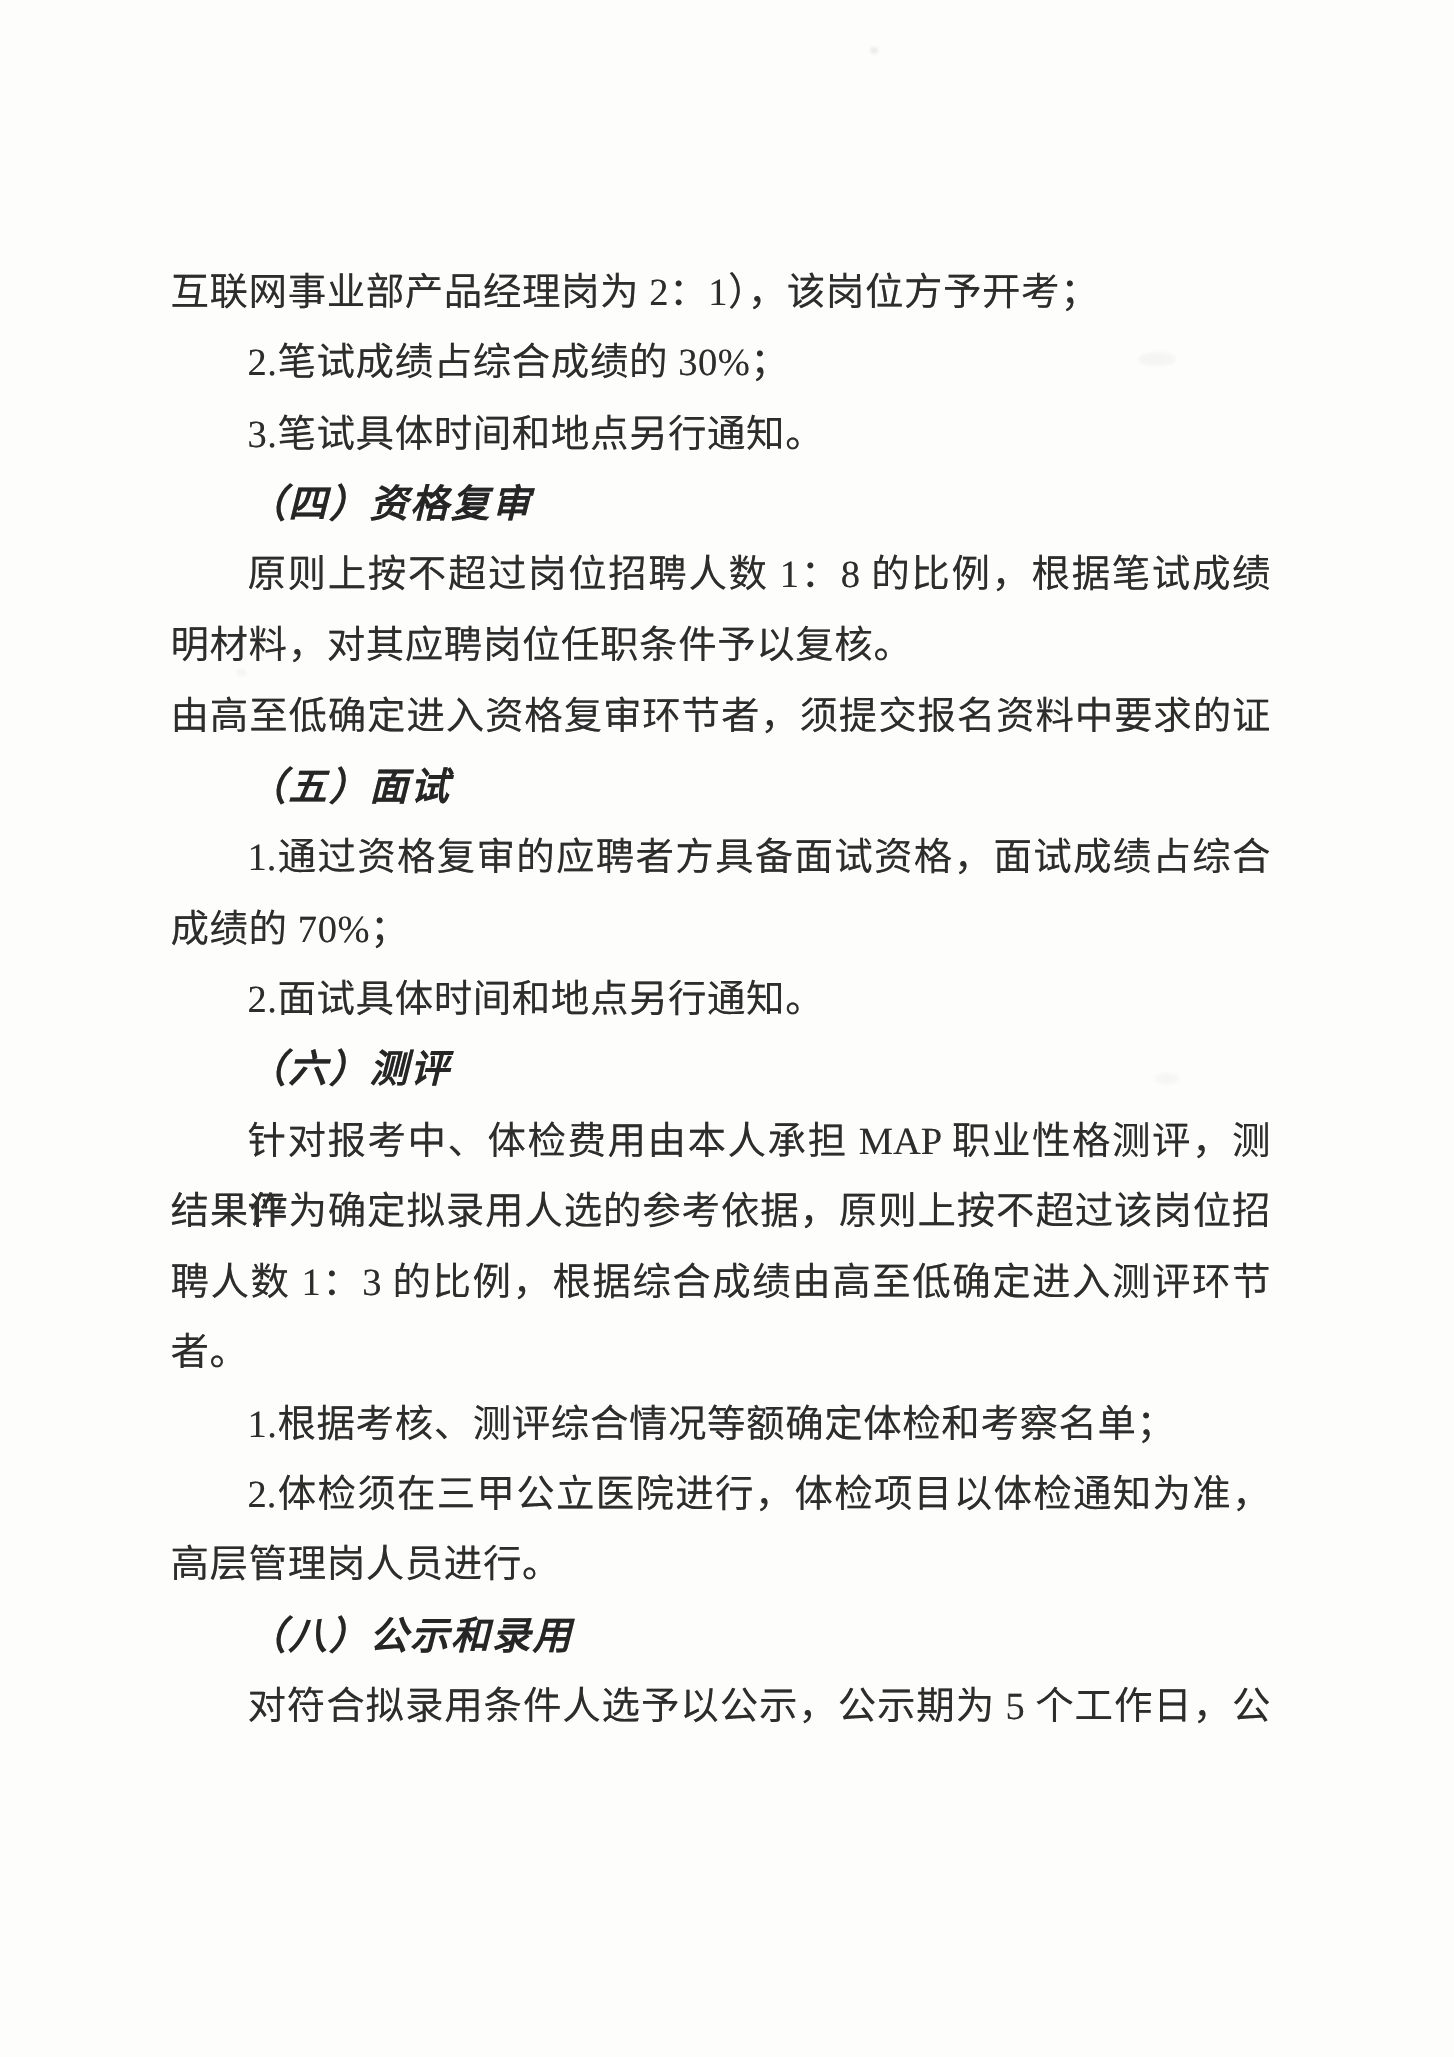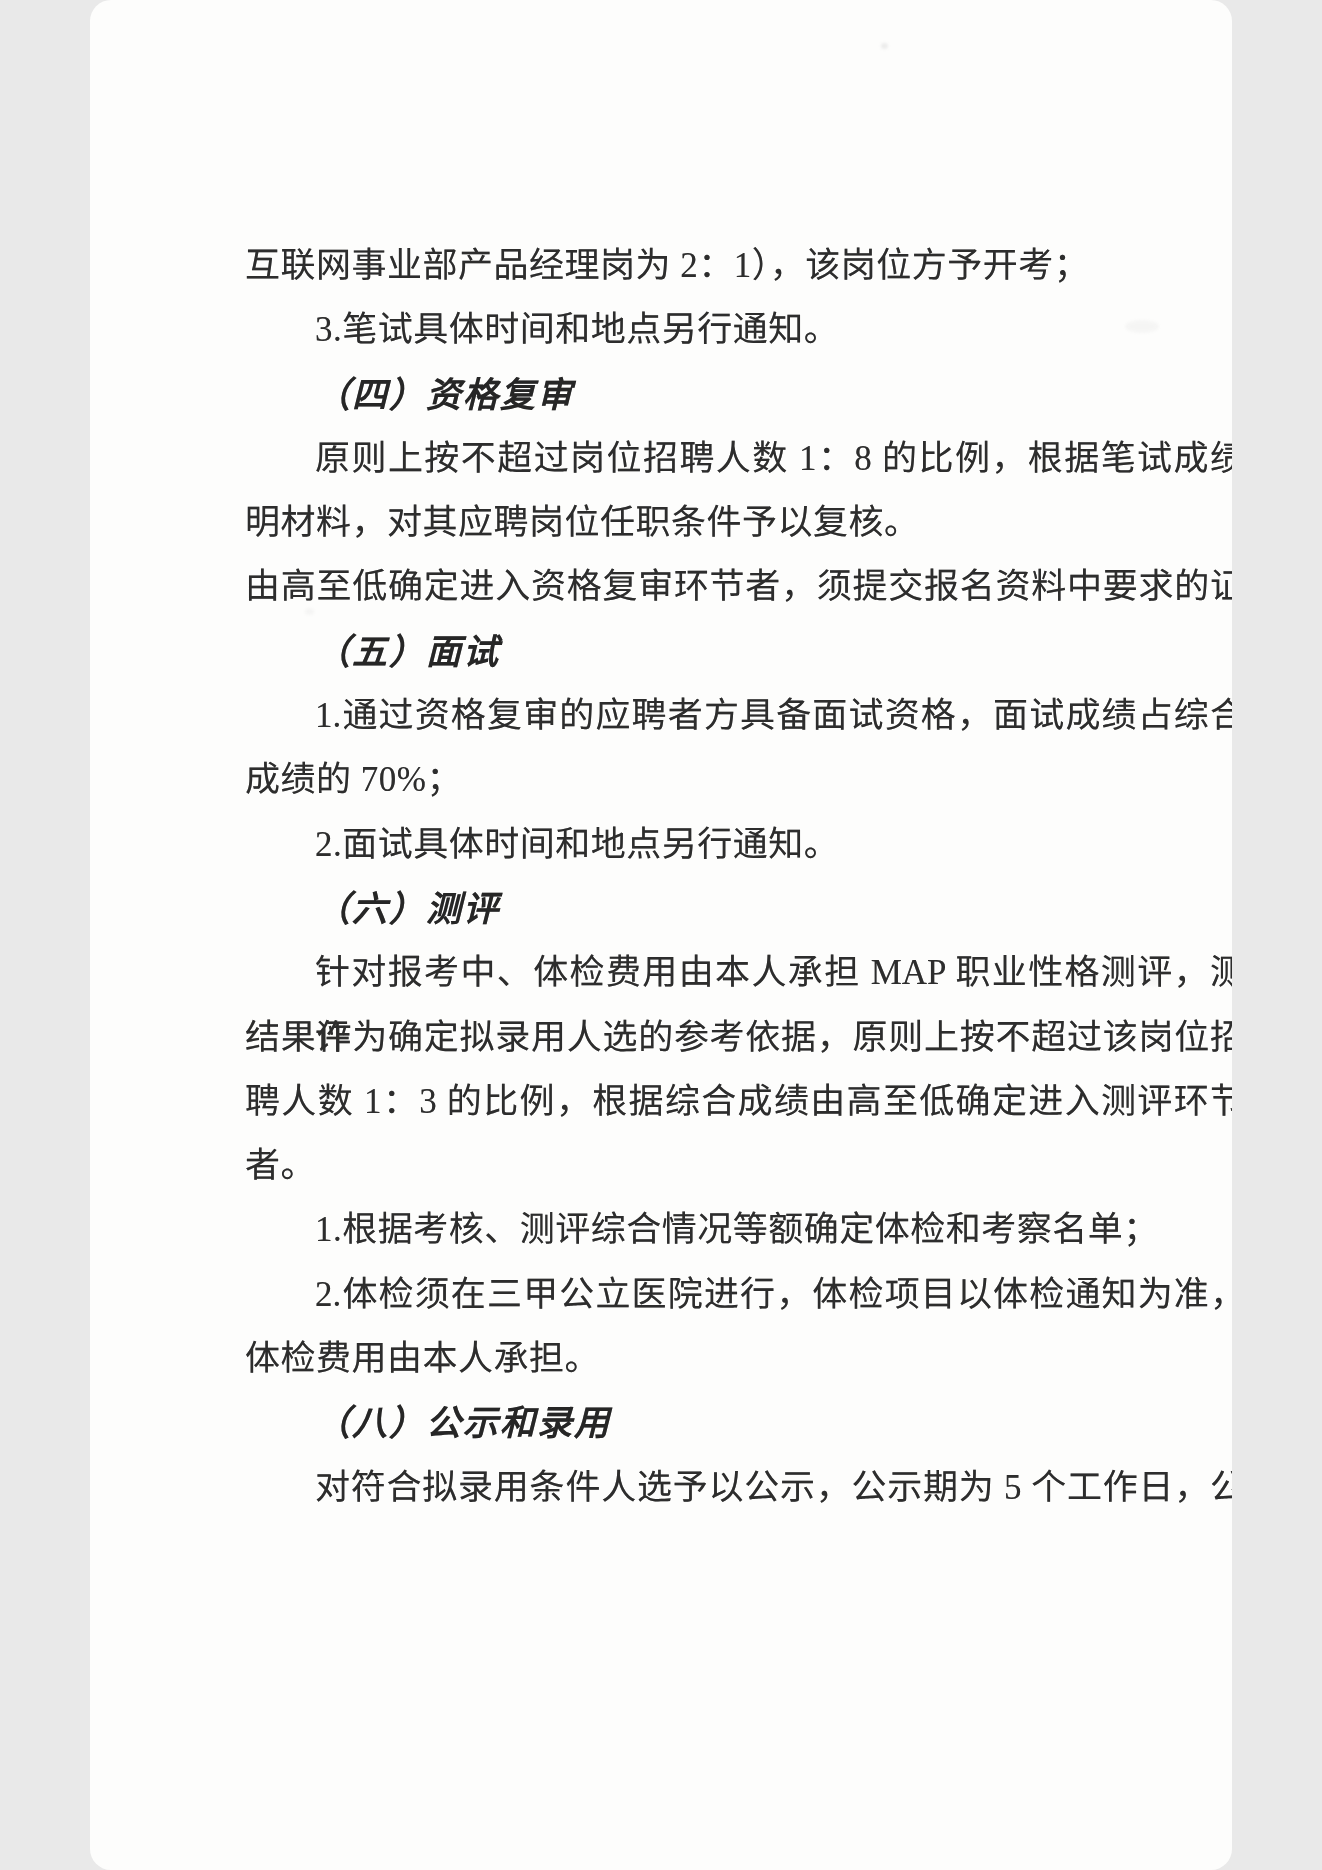--- a/index.html
+++ b/index.html
@@ -2,28 +2,27 @@
 <html lang="zh-CN"><head>
 <meta charset="utf-8">
 <style>
   html, body {
     margin: 0;
     padding: 0;
     background: #e9e9e9;
   }
   .page {
     position: relative;
-    width: 1142px;
+    width: 1322px;
     height: 1870px;
     margin: 0 auto;
     background: #fdfdfc;
     overflow: hidden;
     font-family: "Liberation Serif", "DejaVu Serif", serif;
     color: #2d2d2d;
-    border-radius: 21px;
   }
   .content {
     position: absolute;
     left: 155px;
     top: 234px;
     width: 1000px;
   }
   .line {
     font-size: 35px;
     line-height: 64.3px;
@@ -63,33 +62,34 @@
 </head>
 <body>
 
 <div class="page">
   <div class="speck s1"></div>
   <div class="speck s2"></div>
   <div class="speck s3"></div>
   <div class="speck s4"></div>
   <div class="content">
       <div class="line">互联网事业部产品经理岗为 2：1），该岗位方予开考；</div>
+      <div class="line indent">2.笔试成绩占综合成绩的 30%；</div>
       <div class="line indent">3.笔试具体时间和地点另行通知。</div>
       <div class="line indent heading">（四）资格复审</div>
       <div class="line indent justify">原则上按不超过岗位招聘人数 1：8 的比例，根据笔试成绩</div>
       <div class="line">明材料，对其应聘岗位任职条件予以复核。</div>
       <div class="line justify">由高至低确定进入资格复审环节者，须提交报名资料中要求的证</div>
       <div class="line indent heading">（五）面试</div>
       <div class="line indent justify">1.通过资格复审的应聘者方具备面试资格，面试成绩占综合</div>
       <div class="line">成绩的 70%；</div>
       <div class="line indent">2.面试具体时间和地点另行通知。</div>
       <div class="line indent heading">（六）测评</div>
       <div class="line indent justify">针对报考中、体检费用由本人承担 MAP 职业性格测评，测评</div>
       <div class="line justify">结果作为确定拟录用人选的参考依据，原则上按不超过该岗位招</div>
       <div class="line justify">聘人数 1：3 的比例，根据综合成绩由高至低确定进入测评环节</div>
       <div class="line">者。</div>
       <div class="line indent">1.根据考核、测评综合情况等额确定体检和考察名单；</div>
       <div class="line indent justify">2.体检须在三甲公立医院进行，体检项目以体检通知为准，</div>
-      <div class="line">体检费用由本人承担。</div>
+      <div class="line">高层管理岗人员进行。</div>
       <div class="line indent heading">（八）公示和录用</div>
       <div class="line indent justify">对符合拟录用条件人选予以公示，公示期为 5 个工作日，公</div>
     </div>
 </div>
 
 </body></html>

